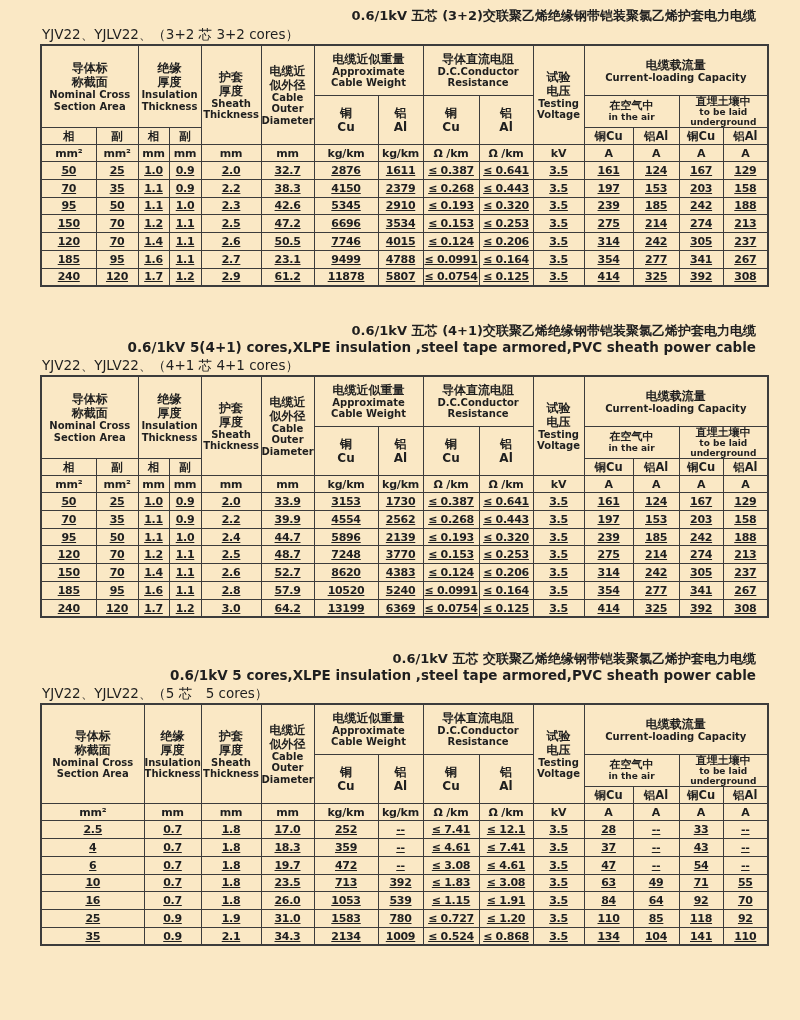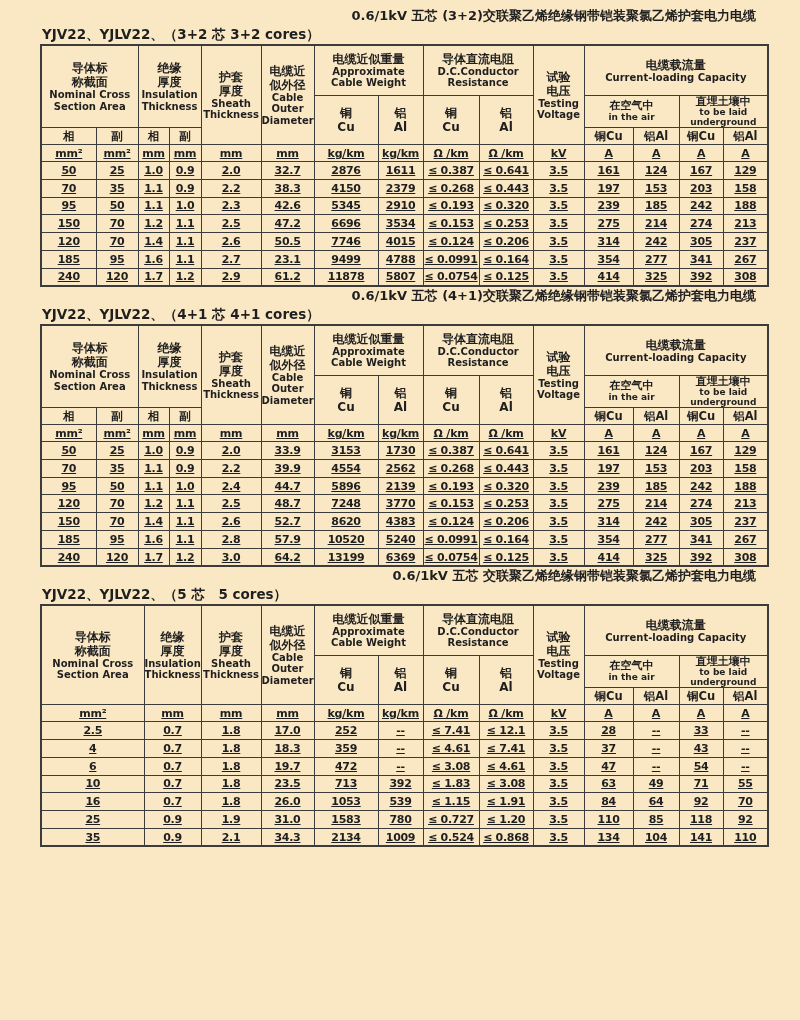--- a/index.html
+++ b/index.html
@@ -14,46 +14,46 @@
   .titles .title-en {
     text-align: right;
     padding-right: 44px;
     font-weight: bold;
   }
   .title-cn { font-size: 13px;  line-height: 17px; }
   .title-en { font-size: 13.5px; line-height: 16px; }
   .model {
     padding-left: 42px;
     font-size: 13.5px;
-    font-weight: bold;
+    font-weight: normal;
     line-height: 20px;
   }
   .sec1 .titles { padding-top: 7px; }
-  .sec2 .titles { }
-  .sec3 .titles { }
+  .sec2 .titles { padding-top: 35px; }
+  .sec3 .titles { padding-top: 32px; }
 
   table {
     border-collapse: collapse;
     table-layout: fixed;
     width: 727px;
     margin-left: 40px;
     border: 2px solid #3c3c3c;
   }
   th, td {
     border: 1.5px solid #3c3c3c;
     padding: 0;
     text-align: center;
     vertical-align: middle;
     font-weight: bold;
     overflow: hidden;
   }
   tr.r1 { height: 50px; }
   tr.r2 { height: 26px; }
   tr.r3 { height: 17px; }
-  tr.units { height: 17px; text-decoration: underline; }
+  tr.units { height: 17px; }
   tbody tr { height: 17.8px; text-decoration: underline; }
 
   tbody td { font-size: 11px; letter-spacing: -0.3px; }
   .units td { font-size: 11px; letter-spacing: -0.2px; }
 
   .cn { font-size: 12px; line-height: 14px; white-space: pre-line; }
   .en { font-size: 10px; line-height: 11.5px; white-space: pre-line; }
   th.sub2 .cn { font-size: 11px; line-height: 12.5px; }
   th.sub2 .en { font-size: 9px;  line-height: 9.5px; }
   .stack { font-size: 12px; line-height: 14px; white-space: pre-line; }
@@ -308,20 +308,21 @@
           <td>392</td>
           <td>308</td>
         </tr>
       </tbody>
   </table>
 </section>
 
 <section class="sec sec2">
   <div class="titles">
     <div class="title-cn">0.6/1kV 五芯 (4+1)交联聚乙烯绝缘钢带铠装聚氯乙烯护套电力电缆</div>
+    <div class="title-en">0.6/1kV 5(4+1) cores,XLPE insulation ,steel tape armored,PVC sheath power cable</div>
     <div class="model">YJV22、YJLV22、（4+1 芯 4+1 cores）</div>
   </div>
   <table>
     <colgroup>
       <col style="width:55px">
         <col style="width:42px">
         <col style="width:31px">
         <col style="width:32px">
       <col style="width:60px">
         <col style="width:53px">
@@ -558,20 +559,21 @@
           <td>392</td>
           <td>308</td>
         </tr>
       </tbody>
   </table>
 </section>
 
 <section class="sec sec3">
   <div class="titles">
     <div class="title-cn">0.6/1kV 五芯 交联聚乙烯绝缘钢带铠装聚氯乙烯护套电力电缆</div>
+    <div class="title-en">0.6/1kV 5 cores,XLPE insulation ,steel tape armored,PVC sheath power cable</div>
     <div class="model">YJV22、YJLV22、（5 芯　5 cores）</div>
   </div>
   <table>
     <colgroup>
       <col style="width:103px">
         <col style="width:57px">
         <col style="width:60px">
         <col style="width:53px">
       <col style="width:64px">
         <col style="width:45px">

